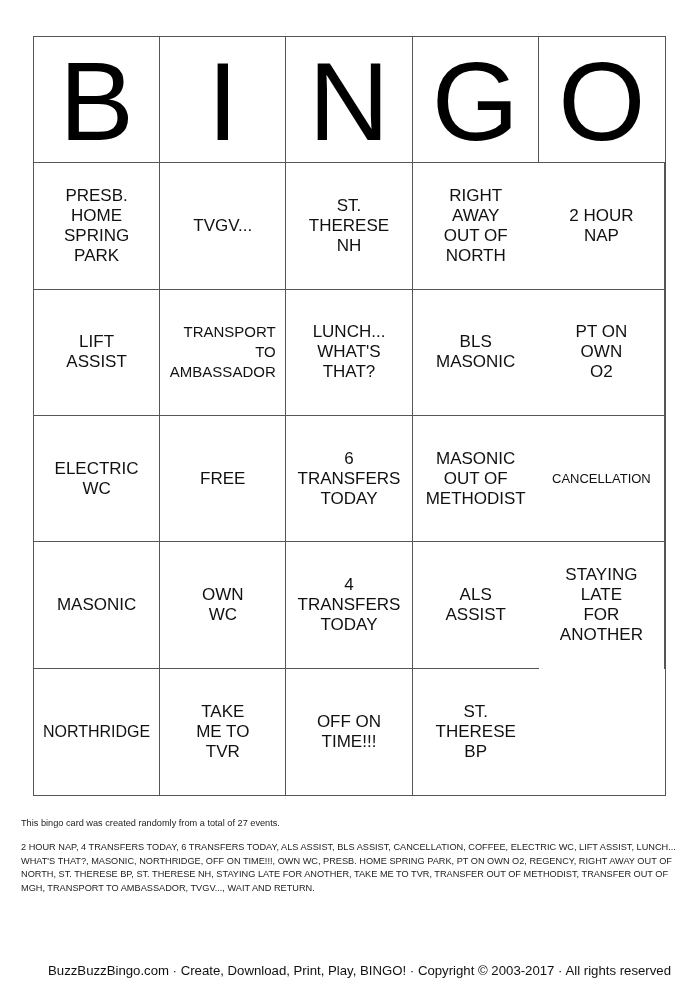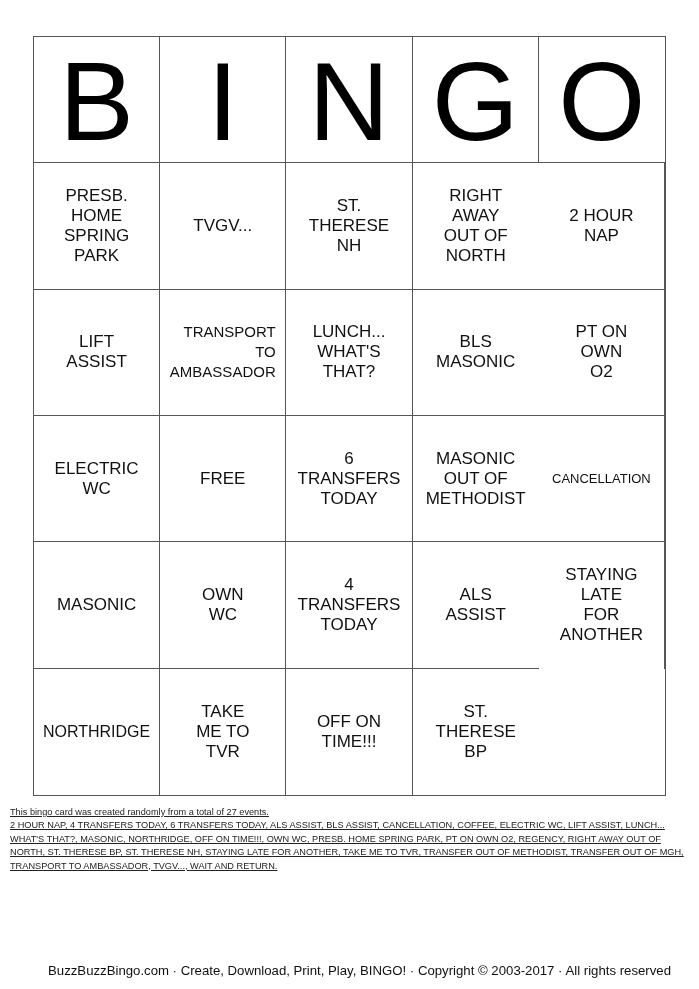--- a/index.html
+++ b/index.html
@@ -56,21 +56,21 @@
     }
     .info {
       position: absolute;
       left: 10px;
       top: 806px;
       width: 685px;
       font-size: 9.2px;
       line-height: 13.4px;
       color: #222222;
     }
-    .info p { margin: 0; text-decoration: underline; }
+    .info p { margin: 11px; }
     .footer {
       position: absolute;
       left: 0;
       top: 963px;
       width: 699px;
       text-align: center;
       font-size: 13.2px;
       color: #111111;
       margin-left: 10px;
     }

